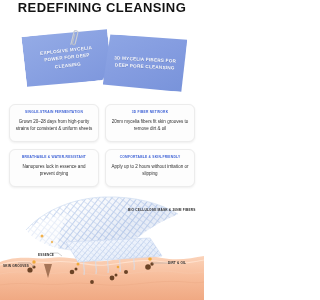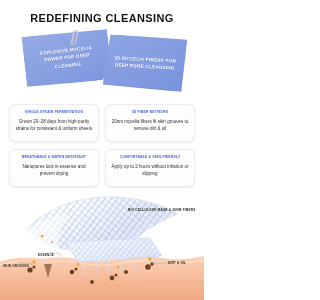--- a/index.html
+++ b/index.html
@@ -6,23 +6,23 @@
   html,body { width:204px; height:300px; overflow:hidden; }
   body {
     font-family:"Liberation Sans", sans-serif;
     background:#ffffff;
     position:relative;
   }
   #stage { position:relative; width:204px; height:300px; overflow:hidden; background:#fff; }
 
   
   .title {
-    position:absolute; top:12px; left:0; width:204px;
+    position:absolute; top:0; left:0; width:204px;
     text-align:center;
-    font-size:11px; font-weight:bold; letter-spacing:0.4px;
+    font-size:13px; font-weight:bold; letter-spacing:0.4px;
     color:#141414;
   }
 
   
   .note {
     position:absolute;
     color:#ffffff;
     font-size:4.6px; font-weight:bold; letter-spacing:0.25px;
     line-height:1.55; text-align:center;
     display:flex; align-items:center; justify-content:center;

